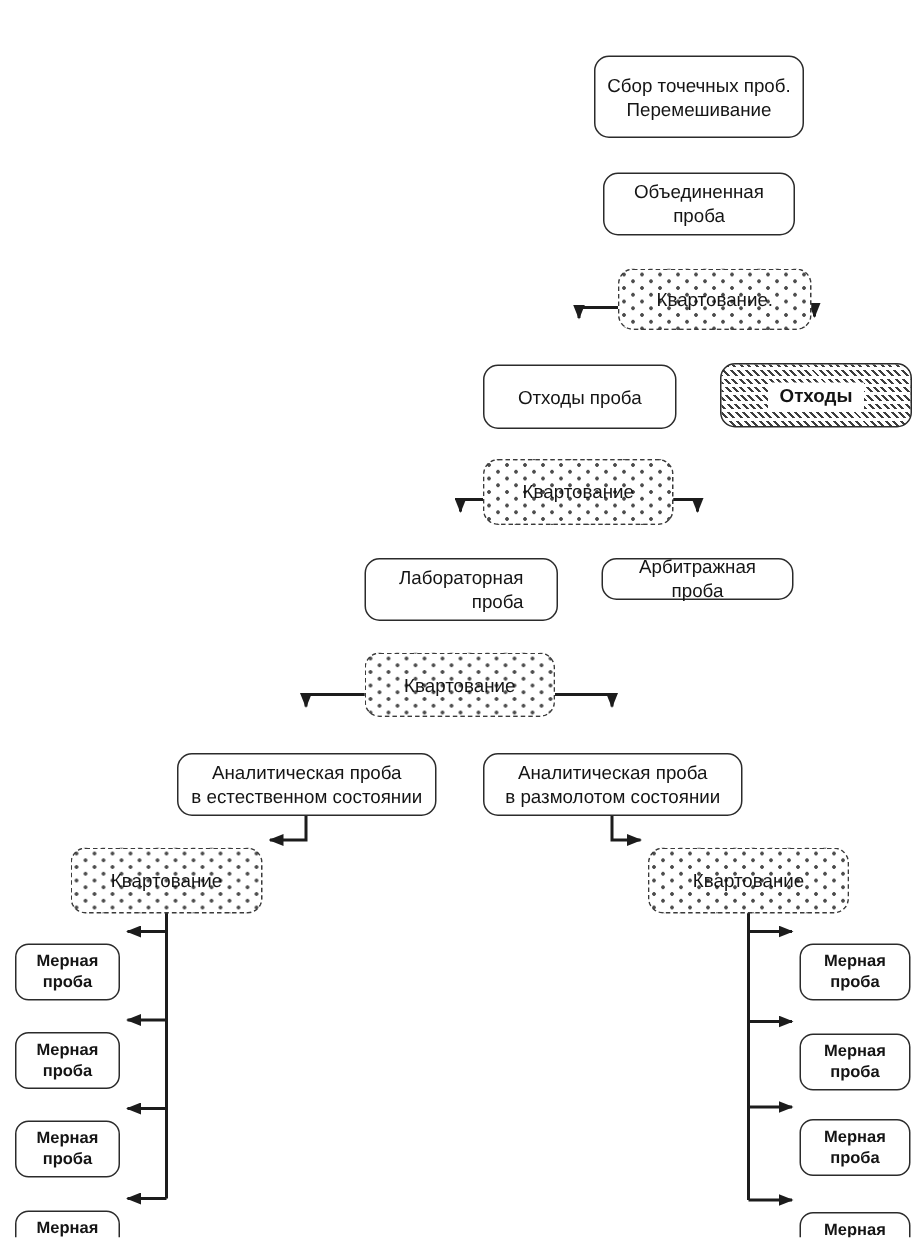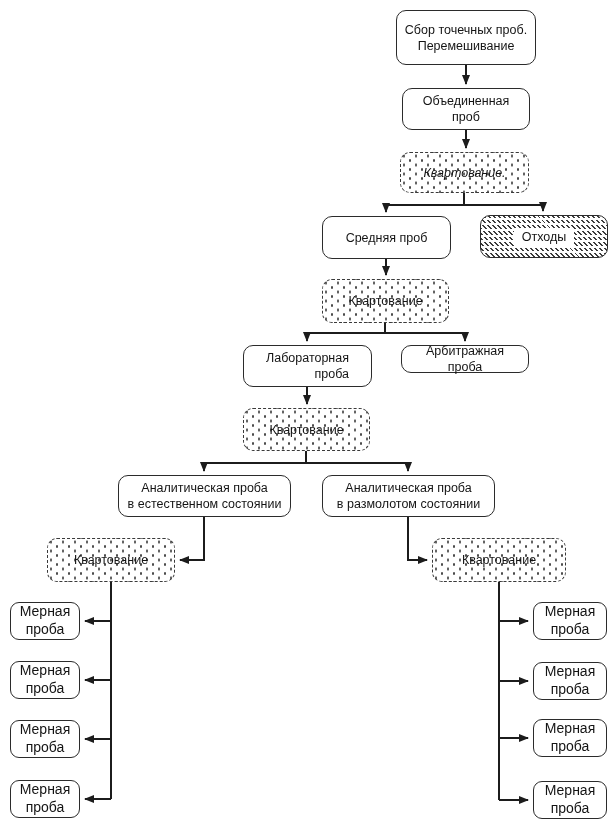--- a/index.html
+++ b/index.html
@@ -8,36 +8,38 @@
     font-family:"Liberation Sans", sans-serif;overflow:hidden;
   }
   #connectors{position:absolute;left:0;top:0;width:614px;height:825px;}
   .node{
     position:absolute;box-sizing:border-box;
     display:flex;align-items:center;justify-content:center;
     text-align:center;white-space:pre-line;
     font-size:12.5px;line-height:1.28;color:#141414;
     background:#ffffff;border:1.6px solid #2b2b2b;border-radius:10px;
     padding:2px 4px;
+    margin-top:27px;
   }
-  .node.small{font-size:14px;border-radius:9px;}
+  .node.small{font-size:11px;border-radius:9px;font-weight:bold;}
   .node.dotted{
     border:1.6px dashed #3a3a3a;
     background-color:#ffffff;
     background-image:
       radial-gradient(circle, #4c4c4c 1px, transparent 1.45px),
       radial-gradient(circle, #4c4c4c 1px, transparent 1.45px);
     background-size:12px 9px;
     background-position:3px 3px, 9px 7.5px;
   }
   .node.hatched{
     border:1.8px solid #2b2b2b;
     background-image:
       repeating-linear-gradient(0deg, rgba(255,255,255,0) 0 3.6px, #ffffff 3.6px 5.6px),
       repeating-linear-gradient(45deg, #ffffff 0 2.1px, #3d3d3d 2.1px 3.5px);
+    font-weight: bold;
   }
   .node .lbl{display:inline-block;}
   .node.hatched .lbl{background:#ffffff;padding:1px 8px;}
 </style>
 </head>
 <body>
 
 <div id="stage">
 
   <svg id="connectors" viewBox="0 0 614 825" xmlns="http://www.w3.org/2000/svg">
@@ -78,29 +80,29 @@
     </g>
   </svg>
 
   <div class="node" style="left:396px;top:10px;width:140px;height:55px;">
     <span class="lbl">Сбор точечных проб.
 Перемешивание</span>
   </div>
 
   <div class="node" style="left:402px;top:88px;width:128px;height:42px;">
     <span class="lbl">Объединенная
-проб</span>
+проба</span>
   </div>
 
-  <div class="node dotted" style="left:400px;top:152px;width:129px;height:41px;font-style:italic;">
+  <div class="node dotted" style="left:412px;top:152px;width:129px;height:41px;">
     <span class="lbl">Квартование.</span>
   </div>
 
   <div class="node" style="left:322px;top:216px;width:129px;height:43px;">
-    <span class="lbl">Средняя проб</span>
+    <span class="lbl">Отходы проба</span>
   </div>
 
   <div class="node hatched" style="left:480px;top:215px;width:128px;height:43px;">
     <span class="lbl">Отходы</span>
   </div>
 
   <div class="node dotted" style="left:322px;top:279px;width:127px;height:44px;">
     <span class="lbl">Квартование</span>
   </div>
 

